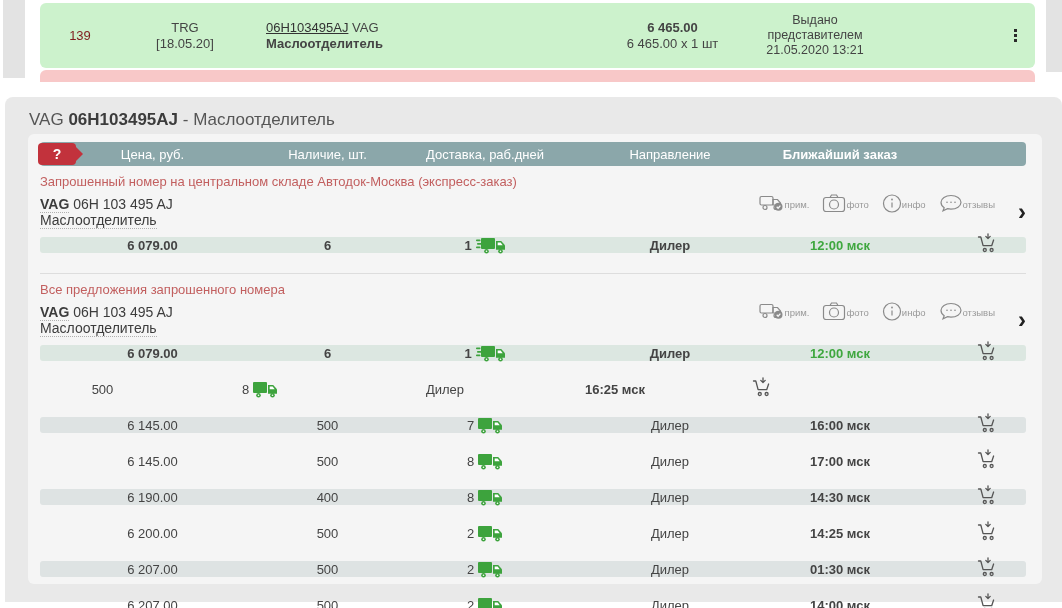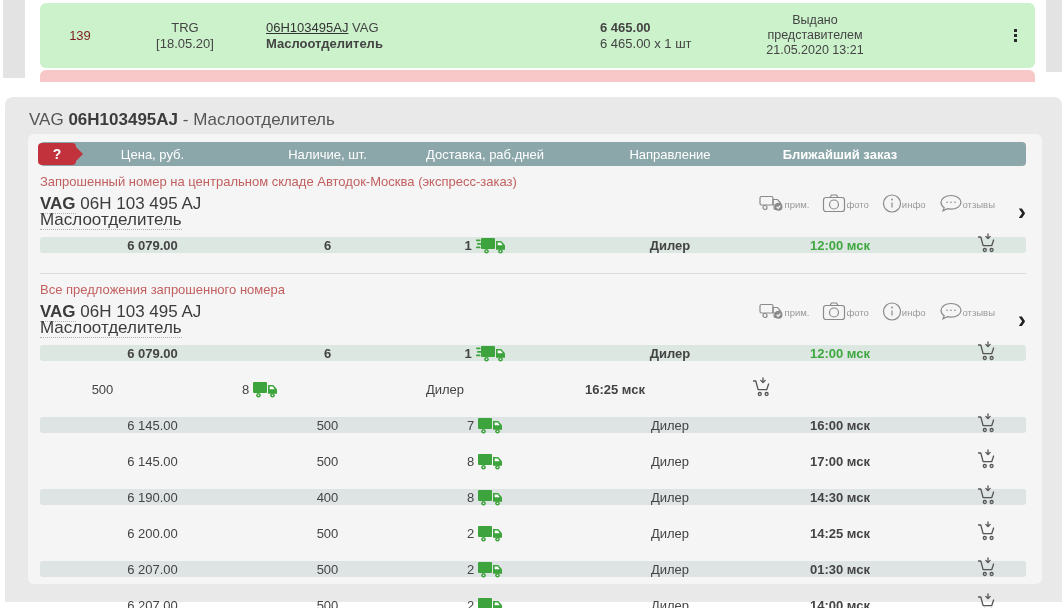--- a/index.html
+++ b/index.html
@@ -23,21 +23,21 @@
     background:var(--card-green); border-radius:6px;
     display:flex; align-items:center; font-size:13px;
   }
   .pink-row{
     position:absolute; left:40px; top:70px; width:995px; height:12px;
     background:var(--card-pink); border-radius:6px 6px 0 0;
   }
   .col-num{width:80px; text-align:center; color:#7f1d1d;}
   .col-src{width:130px; text-align:center; line-height:16px;}
   .col-part{width:350px; padding-left:16px; line-height:16px;}
-  .col-amount{width:145px; line-height:16px;}
+  .col-amount{width:145px; text-align:center; line-height:16px;}
   .col-status{width:140px; text-align:center; line-height:15px; font-size:12.5px;}
   .flex-sp{flex:1;}
   .part-link{color:#333; text-decoration:underline; cursor:pointer;}
   .bold{font-weight:bold;}
   .kebab{width:40px; display:flex; flex-direction:column; align-items:center; gap:2px; cursor:pointer;}
   .kebab i{width:3px; height:3px; background:#2a2a2a; display:block;}
   
   .main-panel{
     position:absolute; left:5px; top:97px; width:1057px; height:505px;
     background:#e9e9e9; border-radius:8px 8px 0 0;
@@ -68,21 +68,21 @@
   .c-stock{width:125px; text-align:center;}
   .c-del{width:190px; text-align:center;}
   .c-dir{width:180px; text-align:center;}
   .c-time{width:160px; text-align:center;font-weight:bold;}
   .c-cart{width:106px; text-align:center;}
   
   .section{margin-top:8px;}
   .section + .section{border-top:1px solid #ddd; margin-top:12px; padding-top:6px;}
   .section-label{color:var(--label-red); font-size:13px; margin:2px 0 4px;}
   .part-row{display:flex; justify-content:space-between; align-items:center;}
-  .part-info{font-size:17px; line-height:16px; color:#3c3c3c;}
+  .part-info{font-size:14px; line-height:16px; color:#3c3c3c;}
   .dotted{border-bottom:1px dotted #b0b0b0; cursor:help;}
   .tools{display:flex; align-items:flex-start; gap:13px;}
   .tool{display:flex; align-items:center; cursor:pointer;}
   .tool svg{stroke:#8a8a8a; fill:none; stroke-width:1.2px;}
   .tool-label{font-size:9.5px; color:#999; margin-top:1px;}
   .chevron{font-size:24px; font-weight:bold; color:#222; line-height:38px; margin-left:10px; cursor:pointer;}
   
   .rows{margin-top:6px;}
   .data-row{
     display:flex; align-items:center; height:16px; margin-bottom:20px;

